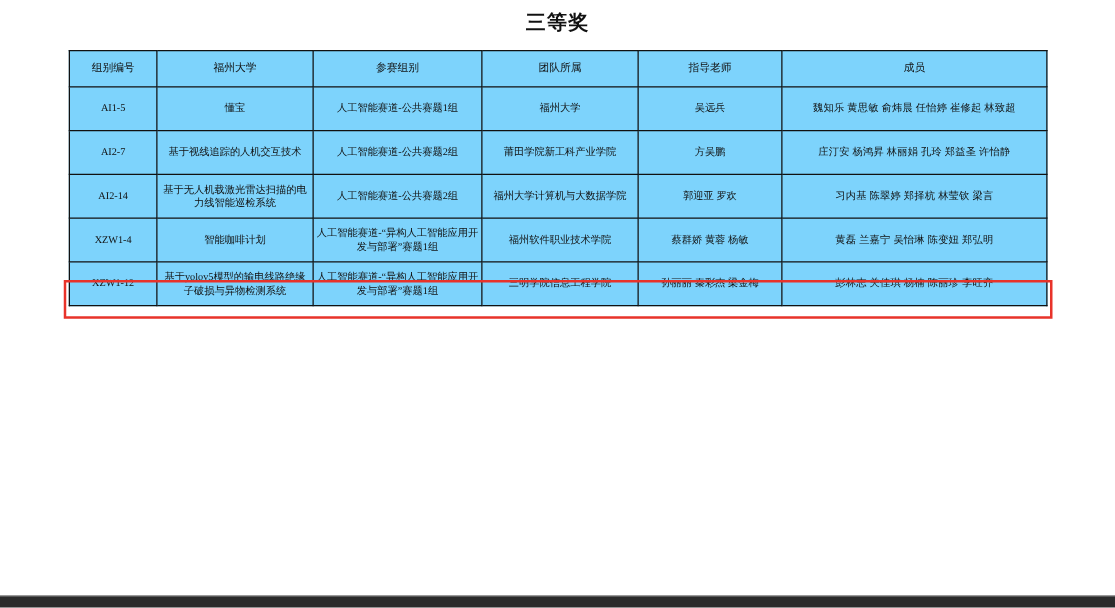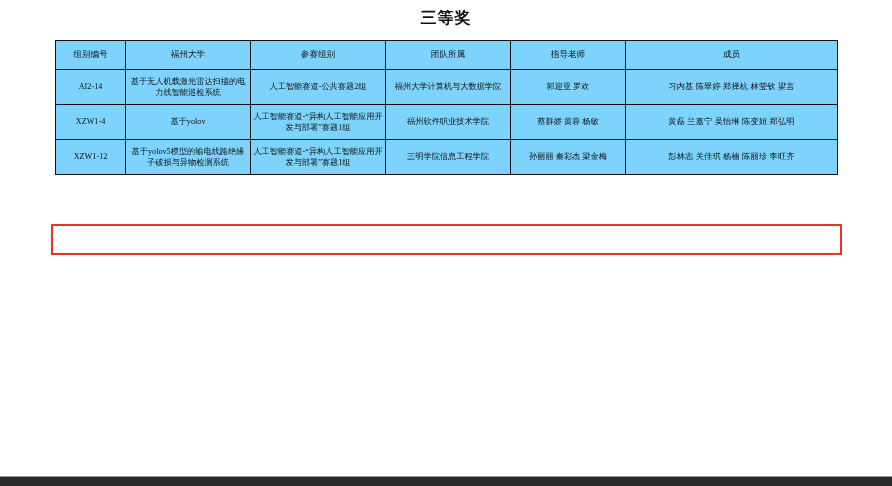--- a/index.html
+++ b/index.html
@@ -131,30 +131,46 @@
           <th>组别编号</th>
           <th>福州大学</th>
           <th>参赛组别</th>
           <th>团队所属</th>
           <th>指导老师</th>
           <th>成员</th>
         </tr>
       </thead>
       <tbody>
         <tr>
+          <td>AI1-5</td>
+          <td>懂宝</td>
+          <td>人工智能赛道-公共赛题1组</td>
+          <td>福州大学</td>
+          <td>吴远兵</td>
+          <td class="members">魏知乐  黄思敏  俞炜晨  任怡婷  崔修起  林致超</td>
+        </tr>
+        <tr class="highlight-row">
+          <td>AI2-7</td>
+          <td>基于视线追踪的人机交互技术</td>
+          <td>人工智能赛道-公共赛题2组</td>
+          <td>莆田学院新工科产业学院</td>
+          <td>方吴鹏</td>
+          <td class="members">庄汀安  杨鸿昇  林丽娟  孔玲  郑益圣  许怡静</td>
+        </tr>
+        <tr>
           <td>AI2-14</td>
           <td>基于无人机载激光雷达扫描的电力线智能巡检系统</td>
           <td>人工智能赛道-公共赛题2组</td>
           <td>福州大学计算机与大数据学院</td>
           <td>郭迎亚  罗欢</td>
           <td class="members">习内基  陈翠婷  郑择杭  林莹钦  梁言</td>
         </tr>
         <tr>
           <td>XZW1-4</td>
-          <td>基于yolov</td>
+          <td>智能咖啡计划</td>
           <td>人工智能赛道-“异构人工智能应用开发与部署”赛题1组</td>
           <td>福州软件职业技术学院</td>
           <td>蔡群娇  黄蓉  杨敏</td>
           <td class="members">黄磊  兰嘉宁  吴怡琳  陈变妞  郑弘明</td>
         </tr>
         <tr>
           <td>XZW1-12</td>
           <td>基于yolov5模型的输电线路绝缘子破损与异物检测系统</td>
           <td>人工智能赛道-“异构人工智能应用开发与部署”赛题1组</td>
           <td>三明学院信息工程学院</td>

